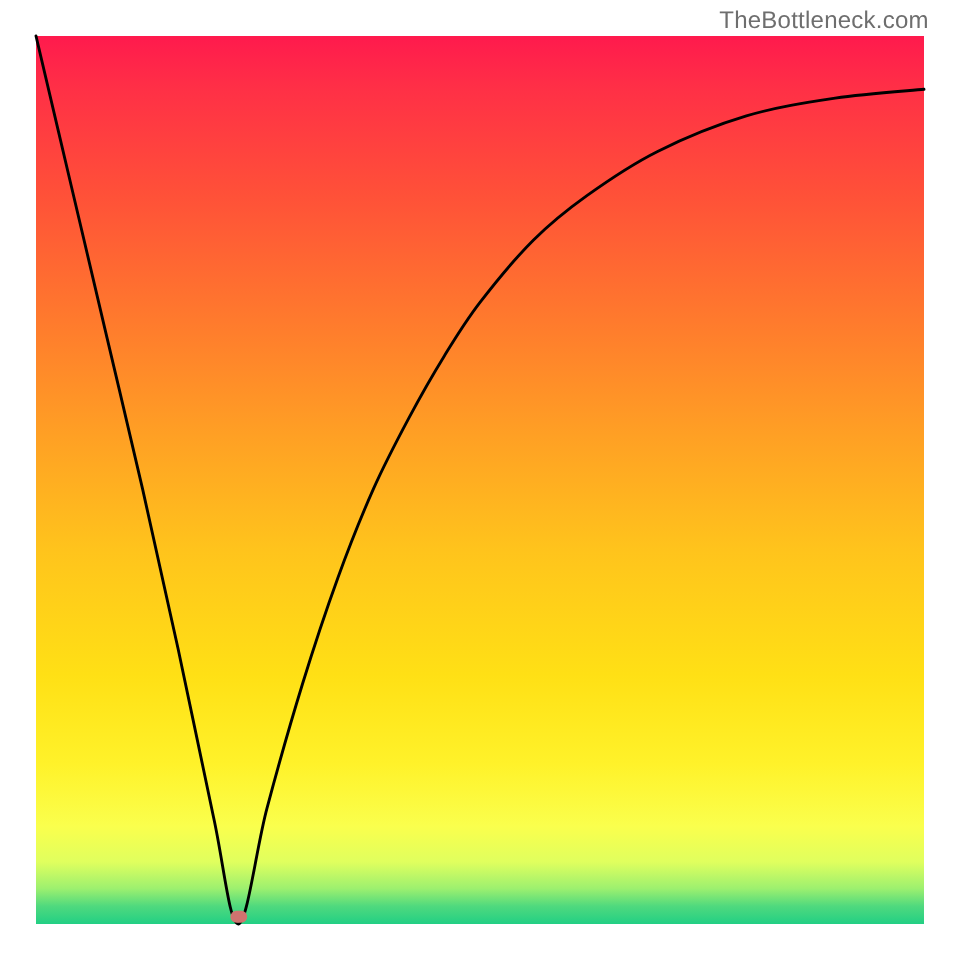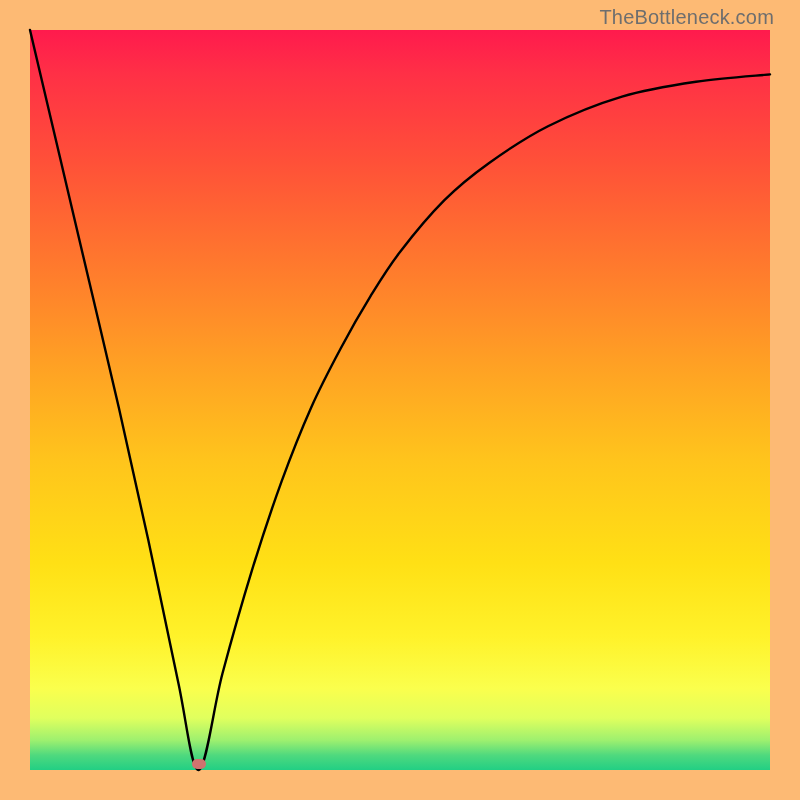--- a/index.html
+++ b/index.html
@@ -8,21 +8,21 @@
     width: 800px;
     height: 800px;
     overflow: hidden;
     background: #000;
     font-family: Arial, Helvetica, sans-serif;
   }
   .frame {
     position: relative;
     width: 800px;
     height: 800px;
-    background: #fdba74;
+    background: #ffffff;
   }
   .plot-area {
     position: absolute;
     left: 30px;
     top: 30px;
     width: 740px;
     height: 740px;
     
     background: linear-gradient(to bottom,
       #ff1a4d 0%,

